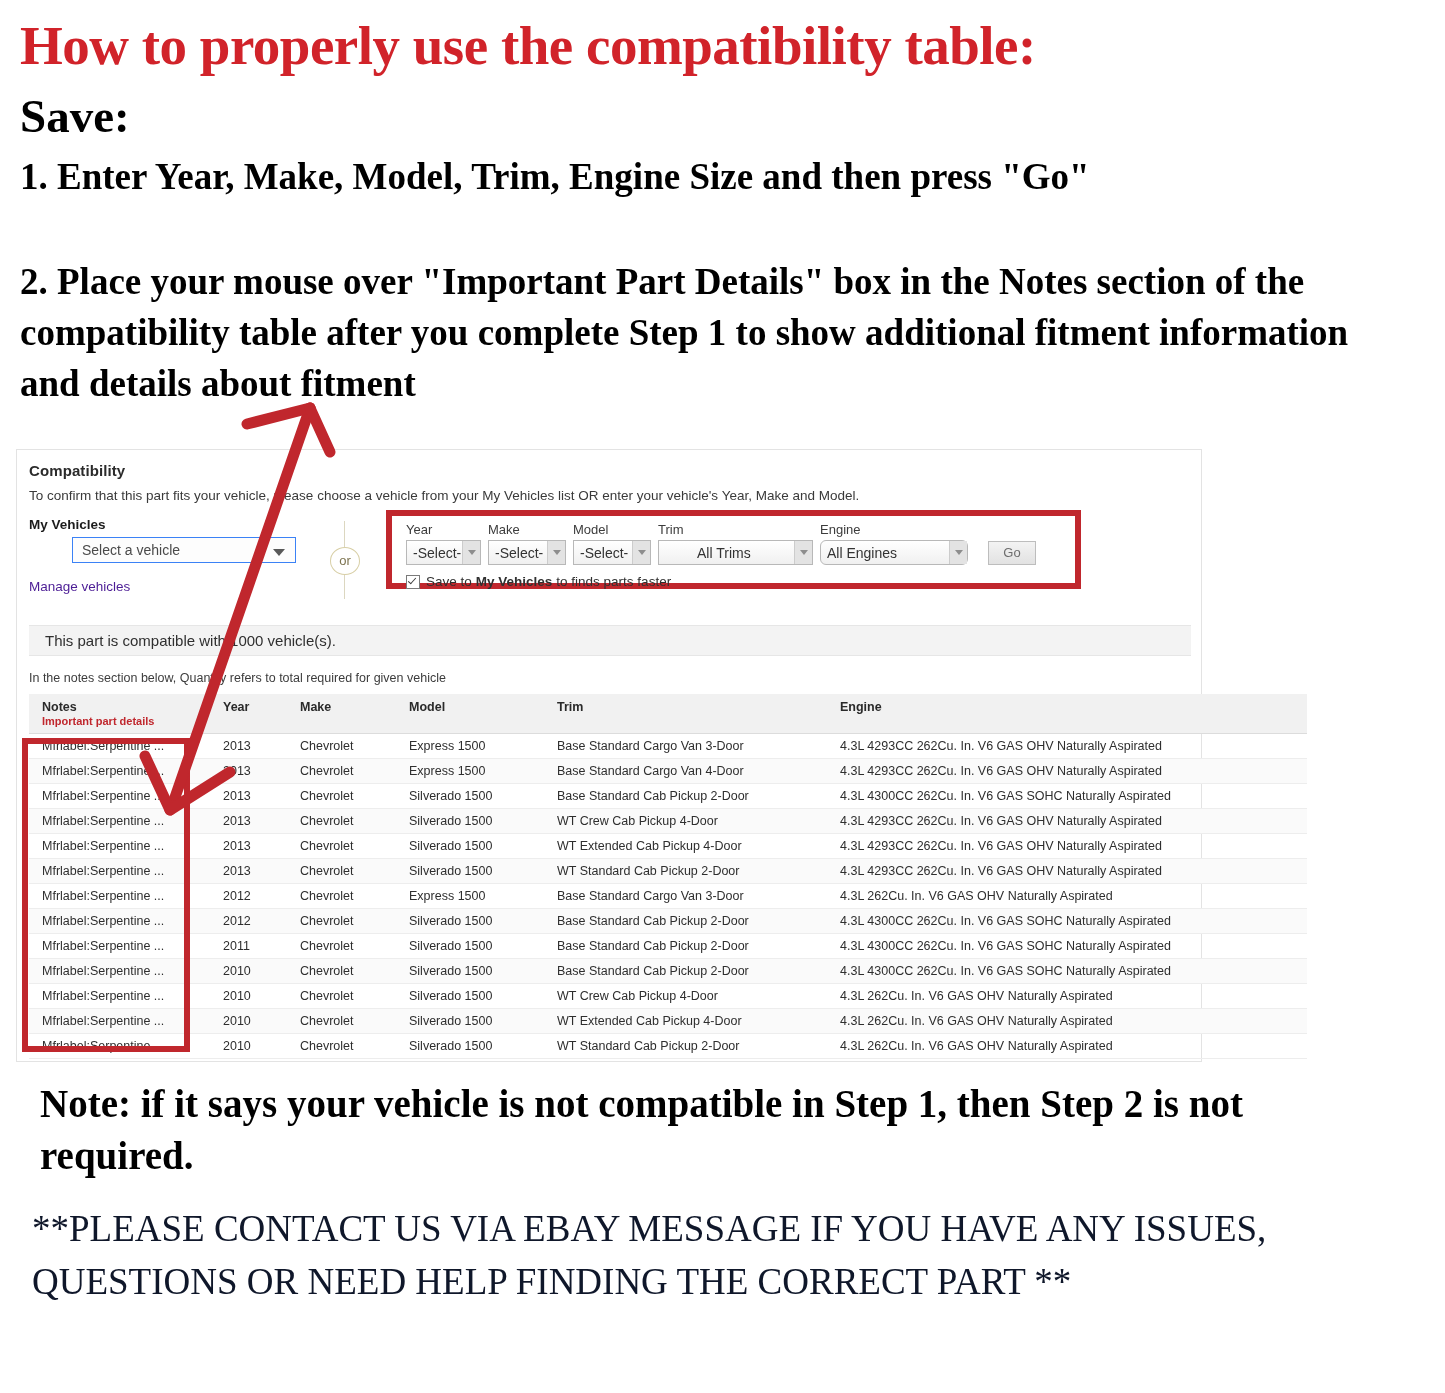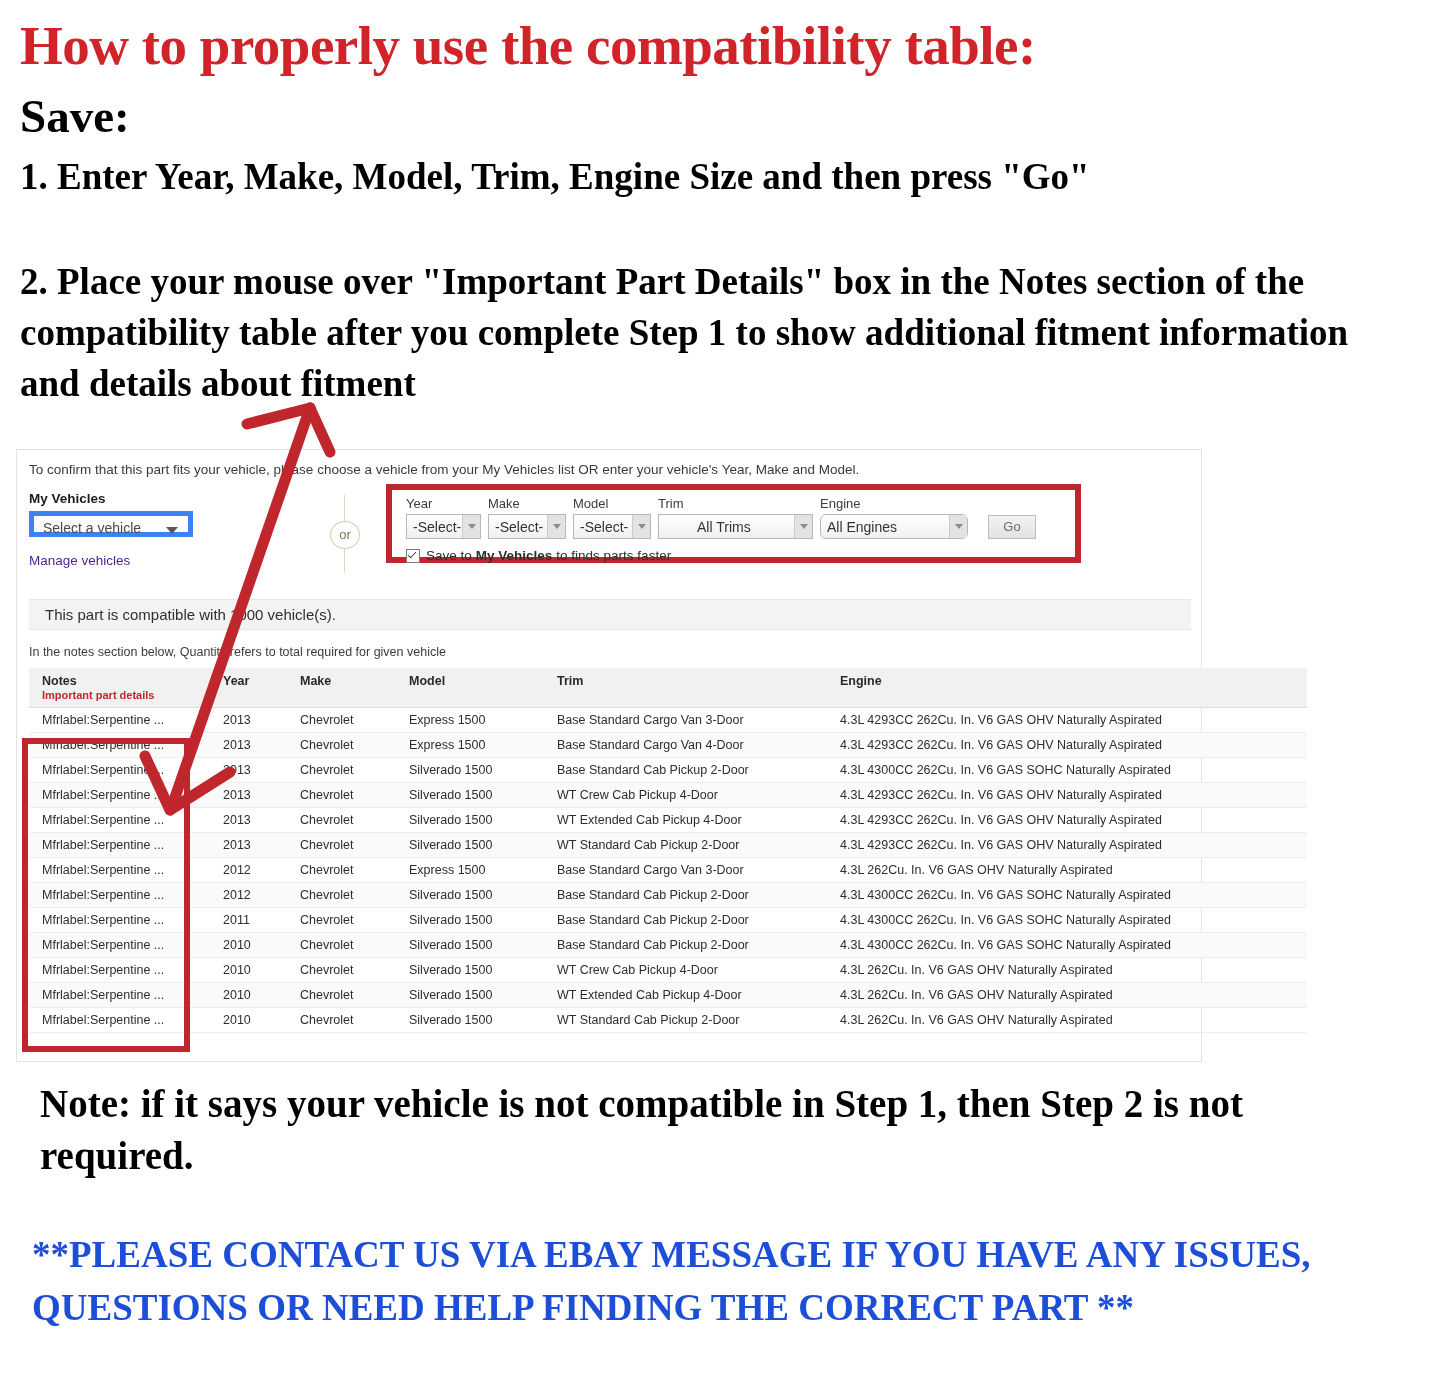--- a/index.html
+++ b/index.html
@@ -105,26 +105,27 @@
     top: 0;
     width: 250px;
   }
   .myveh-label {
     font-size: 13.5px;
     font-weight: bold;
     color: #1c1c1c;
     margin-bottom: 5px;
   }
   .myveh-select {
-    width: 164px;
+    width: 224px;
     height: 26px;
-    border: 5px solid #3b82f6;
+    border: 1px solid #3b82f6;
     background: #fdfdfd;
     position: relative;
     box-sizing: border-box;
+    margin-left: 43px;
   }
   .myveh-select span {
     position: absolute;
     left: 9px;
     top: 4px;
     font-size: 14px;
     color: #4a4a4a;
   }
   .caret-down {
     position: absolute;
@@ -383,38 +384,38 @@
     font-size: 39px;
     line-height: 1.33;
     color: #000000;
   }
   .contact-note {
     position: absolute;
     left: 32px;
     top: 1203px;
     width: 1320px;
     font-family: "Liberation Serif", serif;
-    font-weight: bold;
+    font-weight: normal;
     font-size: 37px;
     line-height: 1.42;
-    color: #1d4ed8;
-    margin-top: 26px;
+    color: #0f172a;
   }
 </style>
 </head>
 <body>
 
 <div class="headline">How to properly use the compatibility table:</div>
 <div class="steps-label">Save:</div>
 <div class="step1">1. Enter Year, Make, Model, Trim, Engine Size and then press "Go"</div>
 <div class="step2">2. Place your mouse over "Important Part Details" box in the Notes section of the compatibility table after you complete Step 1 to show additional fitment information and details about fitment</div>
 
 <div class="panel">
   <div class="panel-inner">
 
+    <div class="compat-title">Compatibility</div>
     <div class="compat-sub">To confirm that this part fits your vehicle, please choose a vehicle from your My Vehicles list OR enter your vehicle's Year, Make and Model.</div>
 
     <div class="picker-row">
 
       <div class="myveh">
         <div class="myveh-label">My Vehicles</div>
         <div class="myveh-select">
           <span>Select a vehicle</span>
           <i class="caret-down"></i>
         </div>

